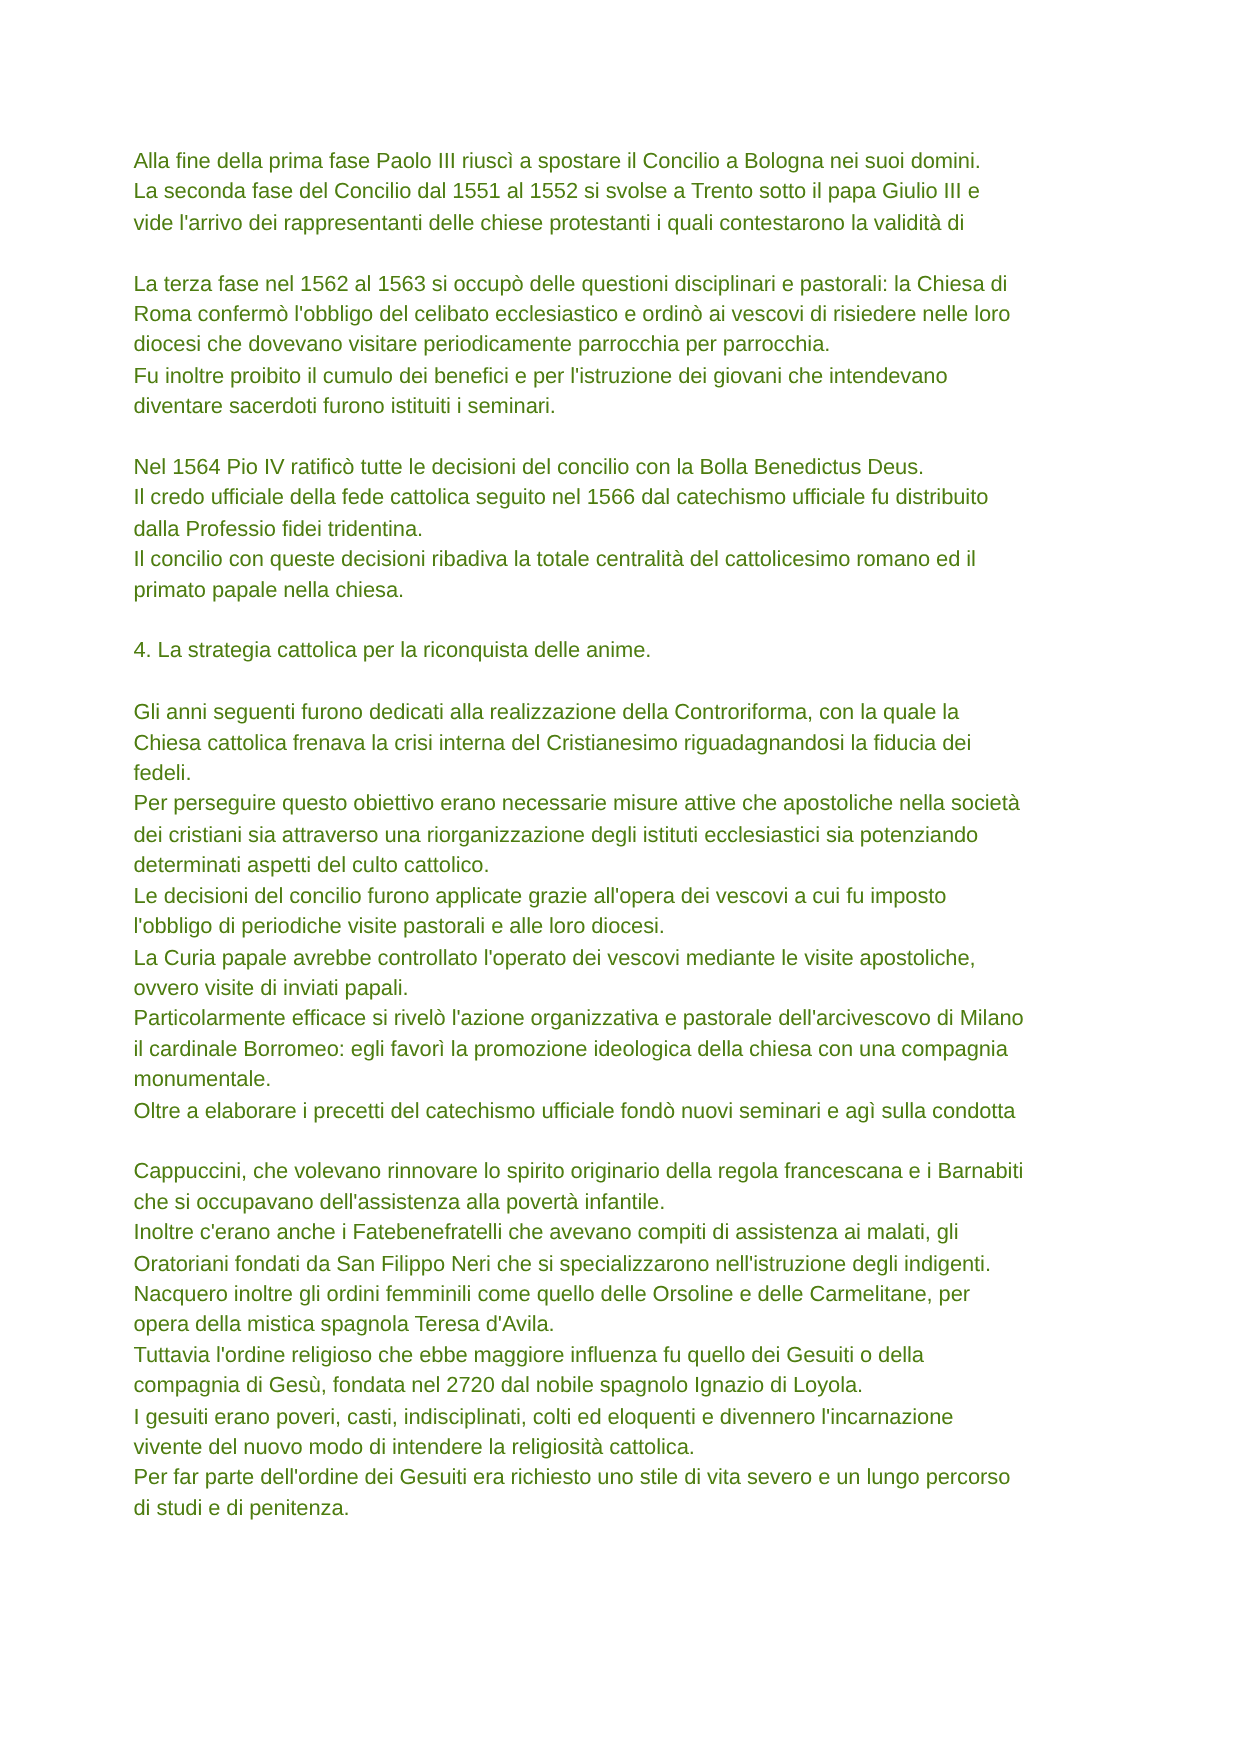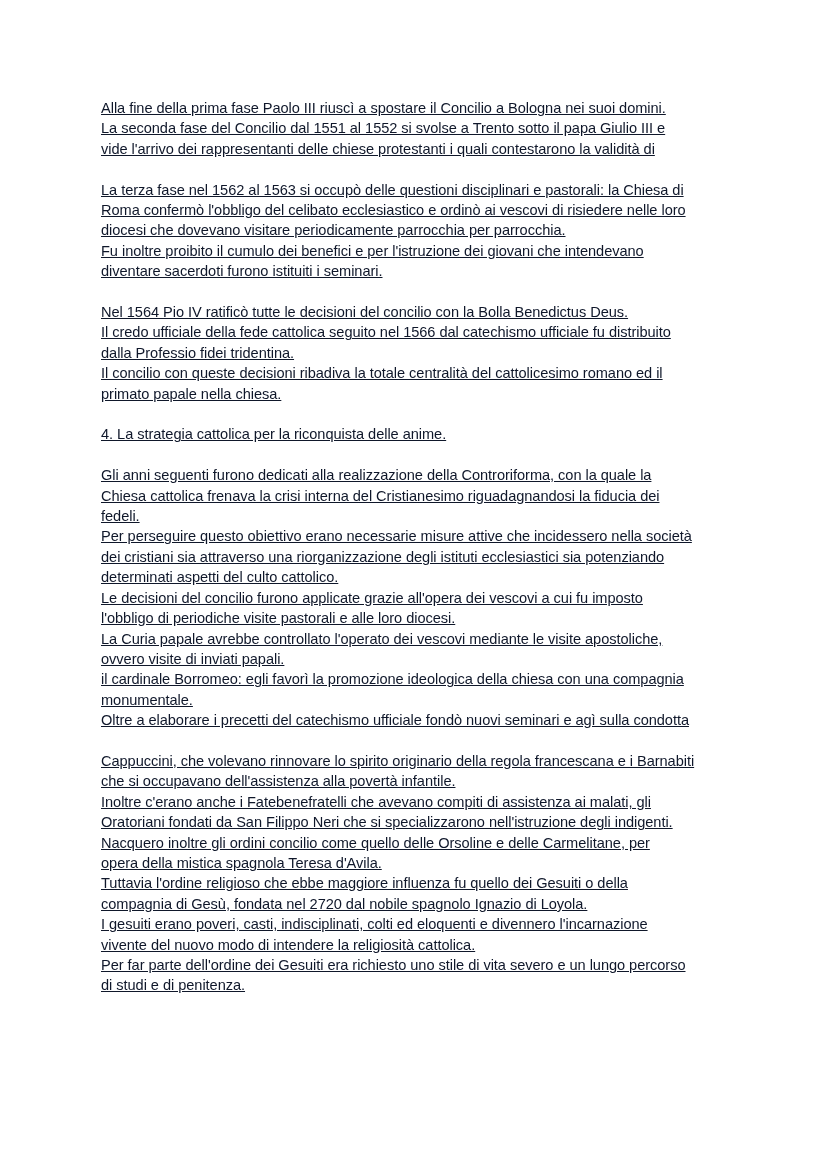--- a/index.html
+++ b/index.html
@@ -1,27 +1,26 @@
 <!DOCTYPE html>
 <html><head>
 <meta charset="utf-8">
 <style>
   html, body { margin: 0; padding: 0; background: #ffffff; }
   body { width: 828px; height: 1169px; position: relative; overflow: hidden; }
   .page {
     position: absolute;
-    left: 101px;
+    left: 89px;
     top: 98px;
     width: 640px;
     font-family: "Liberation Sans", sans-serif;
     font-size: 14.6px;
     line-height: 20.4px;
-    color: #0f172a;
+    color: #4d7c0f;
     letter-spacing: -0.05px;
-    text-decoration: underline;
   }
   .para { margin: 0 0 20.4px 0; }
   .line { display: block; white-space: nowrap; }
 </style>
 </head>
 <body>
 
 <div class="page">
   <p class="para">
     <span class="line">Alla fine della prima fase Paolo III riuscì a spostare il Concilio a Bologna nei suoi domini.</span>
@@ -42,37 +41,38 @@
     <span class="line">Il concilio con queste decisioni ribadiva la totale centralità del cattolicesimo romano ed il</span>
     <span class="line">primato papale nella chiesa.</span>
   </p>
   <p class="para">
     <span class="line">4. La strategia cattolica per la riconquista delle anime.</span>
   </p>
   <p class="para">
     <span class="line">Gli anni seguenti furono dedicati alla realizzazione della Controriforma, con la quale la</span>
     <span class="line">Chiesa cattolica frenava la crisi interna del Cristianesimo riguadagnandosi la fiducia dei</span>
     <span class="line">fedeli.</span>
-    <span class="line">Per perseguire questo obiettivo erano necessarie misure attive che incidessero nella società</span>
+    <span class="line">Per perseguire questo obiettivo erano necessarie misure attive che apostoliche nella società</span>
     <span class="line">dei cristiani sia attraverso una riorganizzazione degli istituti ecclesiastici sia potenziando</span>
     <span class="line">determinati aspetti del culto cattolico.</span>
     <span class="line">Le decisioni del concilio furono applicate grazie all'opera dei vescovi a cui fu imposto</span>
     <span class="line">l'obbligo di periodiche visite pastorali e alle loro diocesi.</span>
     <span class="line">La Curia papale avrebbe controllato l'operato dei vescovi mediante le visite apostoliche,</span>
     <span class="line">ovvero visite di inviati papali.</span>
+    <span class="line">Particolarmente efficace si rivelò l'azione organizzativa e pastorale dell'arcivescovo di Milano</span>
     <span class="line">il cardinale Borromeo: egli favorì la promozione ideologica della chiesa con una compagnia</span>
     <span class="line">monumentale.</span>
     <span class="line">Oltre a elaborare i precetti del catechismo ufficiale fondò nuovi seminari e agì sulla condotta</span>
   </p>
   <p class="para">
     <span class="line">Cappuccini, che volevano rinnovare lo spirito originario della regola francescana e i Barnabiti</span>
     <span class="line">che si occupavano dell'assistenza alla povertà infantile.</span>
     <span class="line">Inoltre c'erano anche i Fatebenefratelli che avevano compiti di assistenza ai malati, gli</span>
     <span class="line">Oratoriani fondati da San Filippo Neri che si specializzarono nell'istruzione degli indigenti.</span>
-    <span class="line">Nacquero inoltre gli ordini concilio come quello delle Orsoline e delle Carmelitane, per</span>
+    <span class="line">Nacquero inoltre gli ordini femminili come quello delle Orsoline e delle Carmelitane, per</span>
     <span class="line">opera della mistica spagnola Teresa d'Avila.</span>
     <span class="line">Tuttavia l'ordine religioso che ebbe maggiore influenza fu quello dei Gesuiti o della</span>
     <span class="line">compagnia di Gesù, fondata nel 2720 dal nobile spagnolo Ignazio di Loyola.</span>
     <span class="line">I gesuiti erano poveri, casti, indisciplinati, colti ed eloquenti e divennero l'incarnazione</span>
     <span class="line">vivente del nuovo modo di intendere la religiosità cattolica.</span>
     <span class="line">Per far parte dell'ordine dei Gesuiti era richiesto uno stile di vita severo e un lungo percorso</span>
     <span class="line">di studi e di penitenza.</span>
   </p>
 </div>
 

